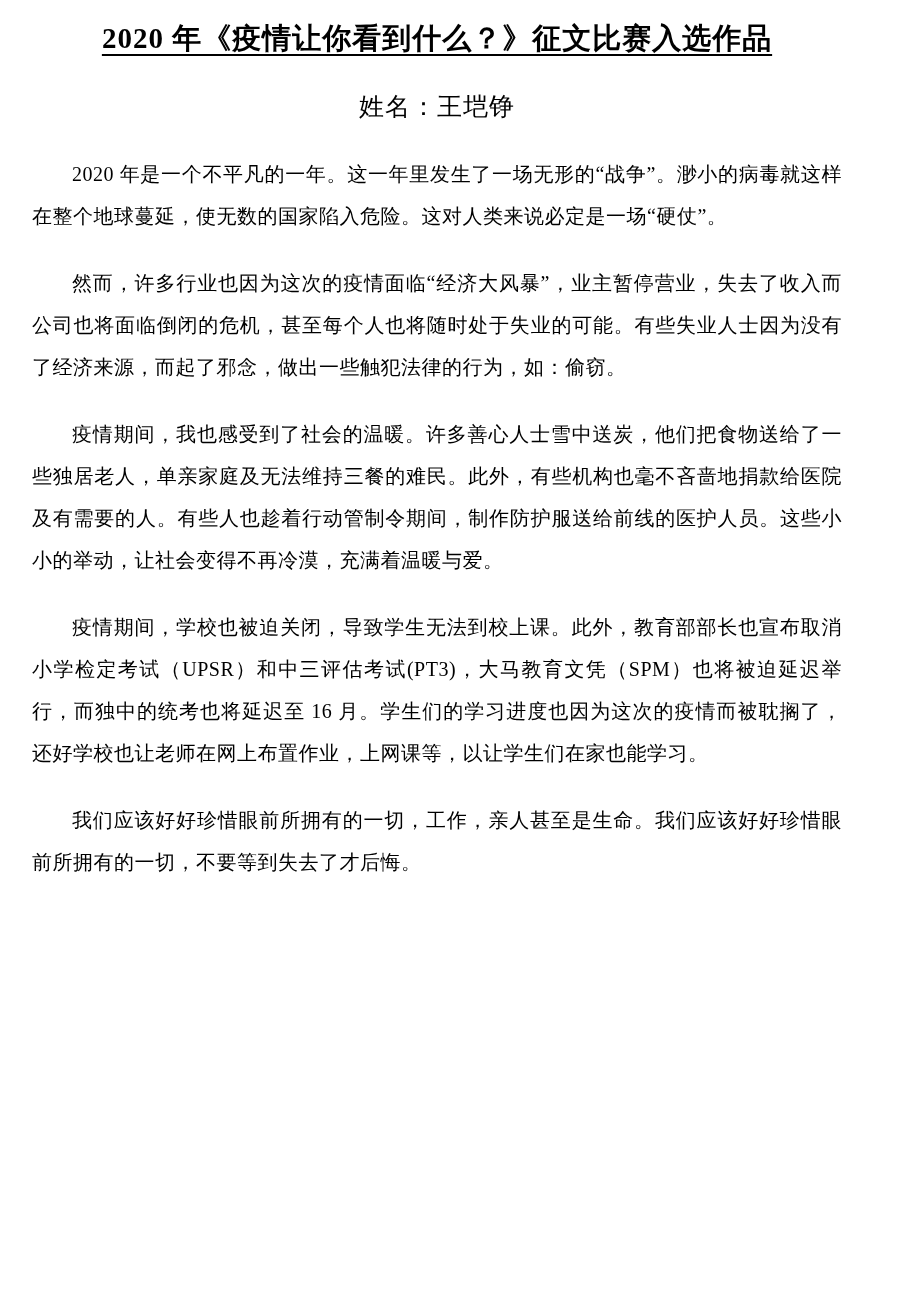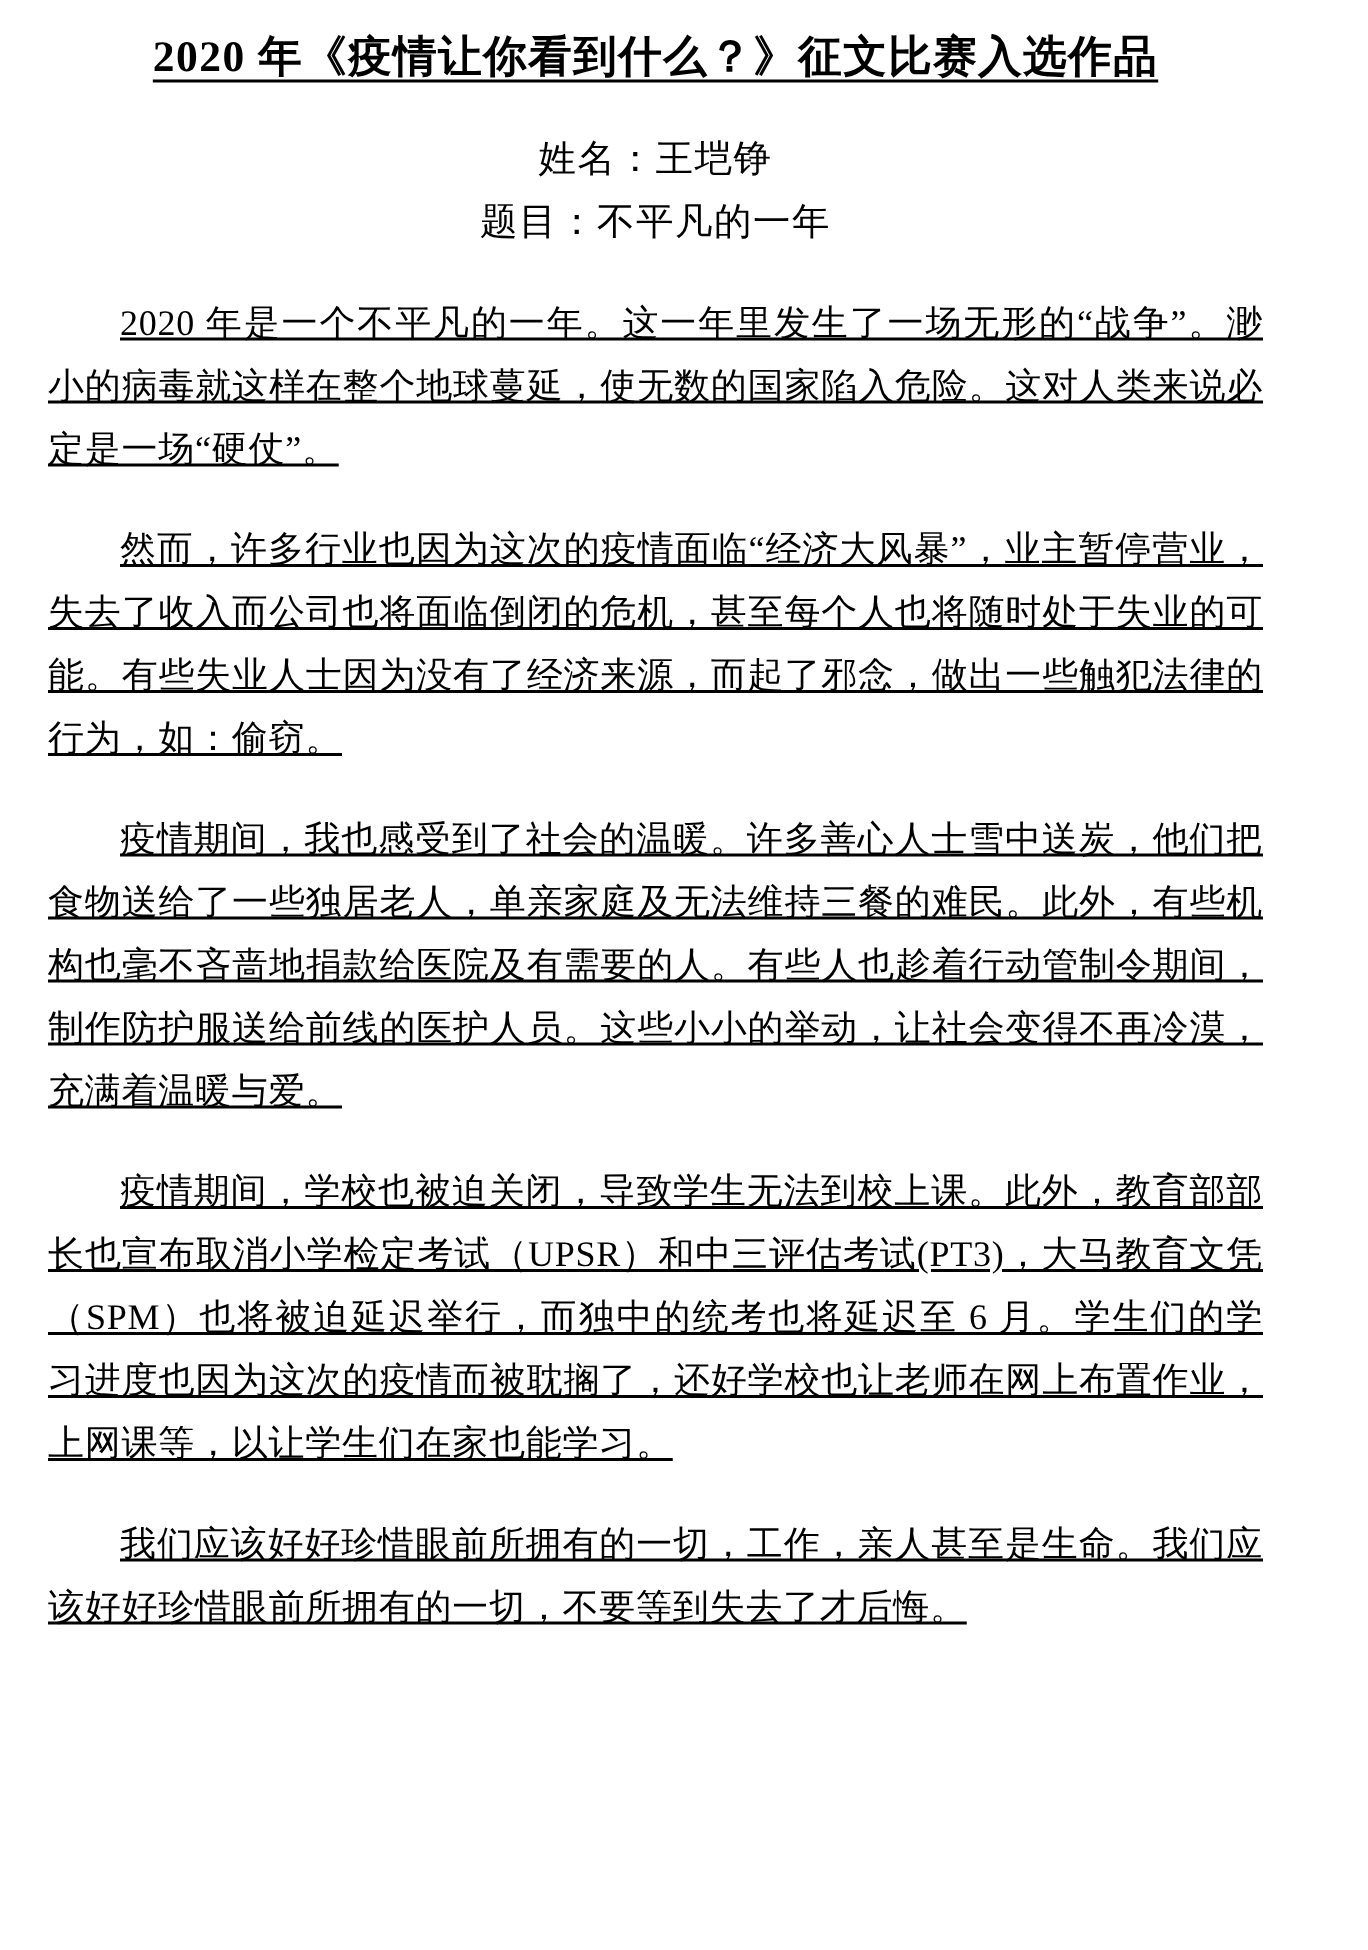--- a/index.html
+++ b/index.html
@@ -36,44 +36,40 @@
     text-align: center;
   }
   .meta-line {
     font-size: 25px;
     line-height: 42px;
     letter-spacing: 1px;
     white-space: nowrap;
   }
   .para {
     margin: 25px 0 0 0;
-    font-size: 24px;
+    font-size: 20px;
     line-height: 42px;
     letter-spacing: 0.5px;
     text-align: justify;
     text-justify: inter-character;
     text-indent: 2em;
-    text-decoration: underline;
   }
 </style>
 </head>
 <body>
 
 <div class="page">
 
   <h1 class="title">2020 年《疫情让你看到什么？》征文比赛入选作品</h1>
 
   <div class="meta">
     <div class="meta-line">
       <span>姓名：</span><span>王垲铮</span>
     </div>
-    <div class="meta-line">
-      <span>题目：</span><span>不平凡的一年</span>
-    </div>
   </div>
 
   <p class="para">2020 年是一个不平凡的一年。这一年里发生了一场无形的“战争”。渺小的病毒就这样在整个地球蔓延，使无数的国家陷入危险。这对人类来说必定是一场“硬仗”。</p>
   <p class="para">然而，许多行业也因为这次的疫情面临“经济大风暴”，业主暂停营业，失去了收入而公司也将面临倒闭的危机，甚至每个人也将随时处于失业的可能。有些失业人士因为没有了经济来源，而起了邪念，做出一些触犯法律的行为，如：偷窃。</p>
   <p class="para">疫情期间，我也感受到了社会的温暖。许多善心人士雪中送炭，他们把食物送给了一些独居老人，单亲家庭及无法维持三餐的难民。此外，有些机构也毫不吝啬地捐款给医院及有需要的人。有些人也趁着行动管制令期间，制作防护服送给前线的医护人员。这些小小的举动，让社会变得不再冷漠，充满着温暖与爱。</p>
-  <p class="para">疫情期间，学校也被迫关闭，导致学生无法到校上课。此外，教育部部长也宣布取消小学检定考试（UPSR）和中三评估考试(PT3)，大马教育文凭（SPM）也将被迫延迟举行，而独中的统考也将延迟至 6 月。学生们的学习进度也因为这次的疫情而被耽搁了，还好学校也让老师在网上布置作业，上网课等，以让学生们在家也能学习。</p>
+  <p class="para">疫情期间，学校也被迫关闭，导致学生无法到校上课。此外，教育部部长也宣布取消小学检定考试（UPSR）和中三评估考试(PT3)，大马教育文凭（SPM）也将被迫延迟举行，而独中的统考也将延迟至 16 月。学生们的学习进度也因为这次的疫情而被耽搁了，还好学校也让老师在网上布置作业，上网课等，以让学生们在家也能学习。</p>
   <p class="para">我们应该好好珍惜眼前所拥有的一切，工作，亲人甚至是生命。我们应该好好珍惜眼前所拥有的一切，不要等到失去了才后悔。</p>
 
 </div>
 
 </body></html>

